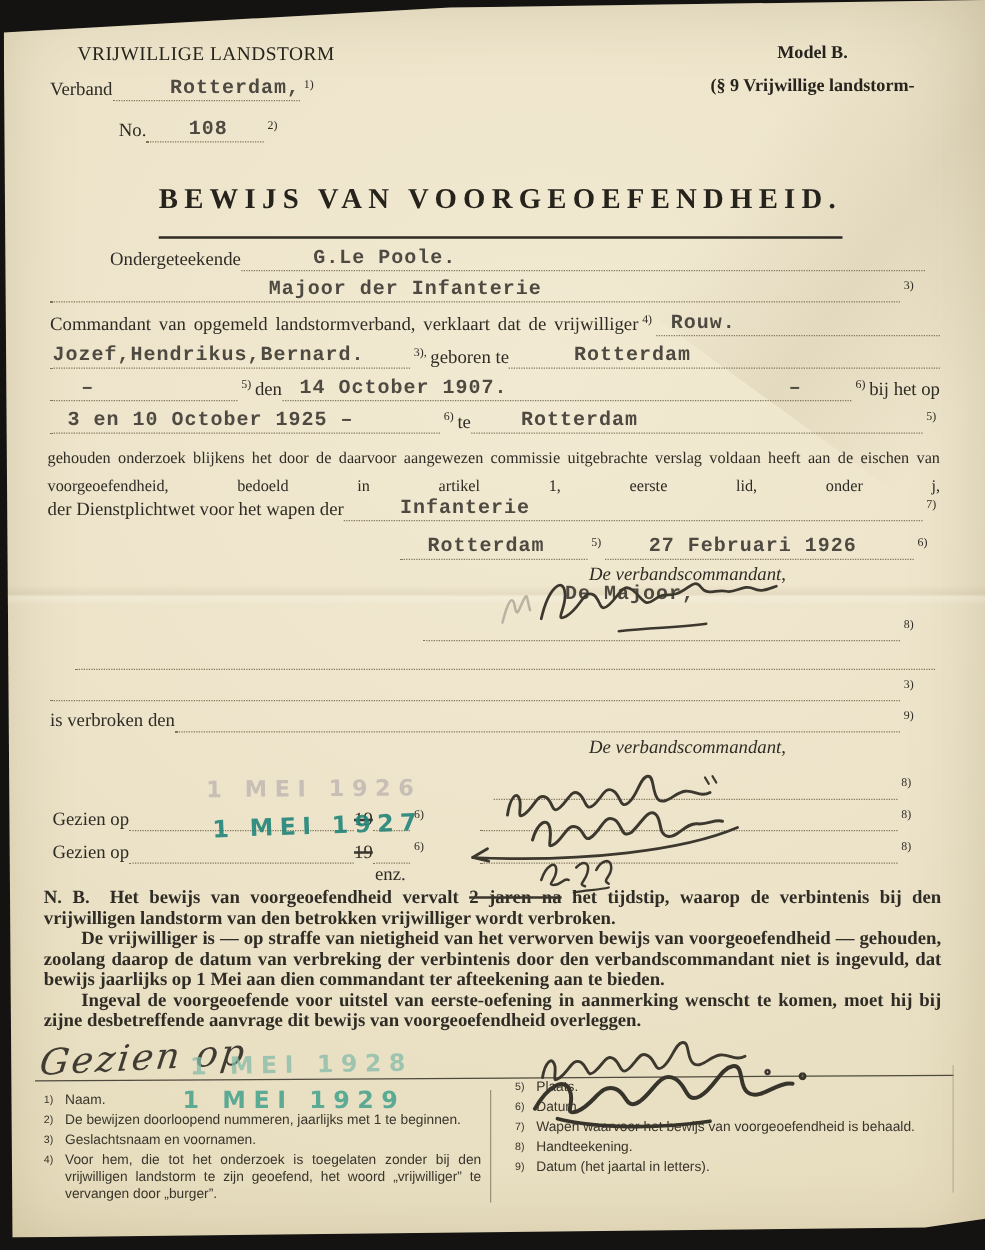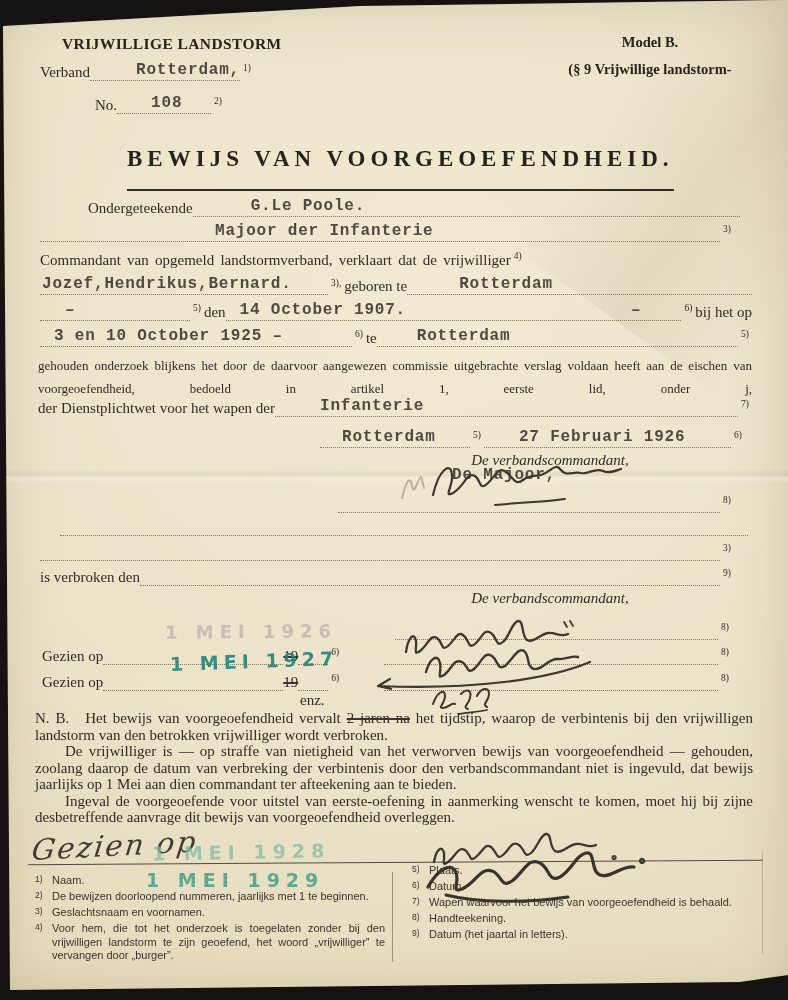--- a/index.html
+++ b/index.html
@@ -20,24 +20,24 @@
   .lead{position:relative;border-bottom:1.6px dotted #80765a;height:15px;}
   .grow{flex:1;}
   .ref{display:inline-block;font-size:9.5px;transform:translateY(-5px);margin:0 3px;white-space:nowrap;}
   .typed{font-family:"Liberation Mono",monospace;font-size:16px;font-weight:bold;letter-spacing:.8px;
          color:#413d36;white-space:nowrap;opacity:.92;}
   .tabs{position:absolute;bottom:1px;}
   .strike{text-decoration:line-through;text-decoration-thickness:2px;text-decoration-color:#3a362d;}
   .stamp{position:absolute;font-family:"DejaVu Sans",sans-serif;font-weight:bold;white-space:nowrap;}
   .doc-title{font-weight:bold;font-size:23px;letter-spacing:5px;color:#26231c;
              border-bottom:2.5px solid #2e2b24;padding-bottom:18px;white-space:nowrap;margin-left:32px;}
-  .org{font-weight:bold;font-size:15.5px;letter-spacing:.4px;color:#26231c;}
+  .org{font-weight:normal;font-size:15.5px;letter-spacing:.4px;color:#26231c;}
   .model-block{width:200px;text-align:center;font-weight:bold;font-size:14.5px;color:#26231c;line-height:21px;}
   .para{position:absolute;font-family:"Liberation Serif",serif;color:#2f2c25;text-align:justify;}
-  .nb{font-size:15px;line-height:16.5px;}
+  .nb{font-size:15px;line-height:16.5px;font-weight:bold;}
   .nb p{margin:0;}
   .nb .ind{text-indent:30px;}
   .nb-lead{margin-right:16px;}
   .script{font-family:"DejaVu Serif",serif;font-style:italic;font-size:29px;color:#403c33;
           letter-spacing:2px;transform:skewX(-10deg) rotate(-3deg);transform-origin:left bottom;}
   .fn{position:absolute;font-family:"Liberation Sans",sans-serif;font-size:11px;line-height:13.5px;color:#3a352b;}
   .fn-item{display:flex;gap:5px;margin-bottom:2.5px;text-align:justify;}
   .fn-ref{flex:0 0 12px;font-size:8.5px;transform:translateY(-1px);}
   .hw-line{position:absolute;left:28px;top:862px;width:735px;border-top:1.5px solid #4f4a3e;
            transform:rotate(-.35deg);}
@@ -88,20 +88,23 @@
     <div class="row" style="left:40px;top:226px;width:694px">
       <span class="lead grow">
         <span class="typed tabs" style="left:175px">Majoor der Infanterie</span>
       </span>
       <span class="print ref">3)</span>
     </div>
 
     <div class="row" style="left:40px;top:252px;width:712px">
       <span class="print" style="word-spacing:2.5px">Commandant van opgemeld landstormverband, verklaart dat de vrijwilliger</span>
       <span class="print ref">4)</span>
+      <span class="lead grow">
+        <span class="typed tabs" style="left:12px">Rouw.</span>
+      </span>
     </div>
 
     <div class="row" style="left:40px;top:278px;width:712px">
       <span class="lead" style="flex:0 0 288px">
         <span class="typed tabs" style="left:2px">Jozef,Hendrikus,Bernard.</span>
       </span>
       <span class="print"><span class="ref">3),</span><span>geboren te</span></span>
       <span class="lead grow">
         <span class="typed tabs" style="left:52px">Rotterdam</span>
       </span>

